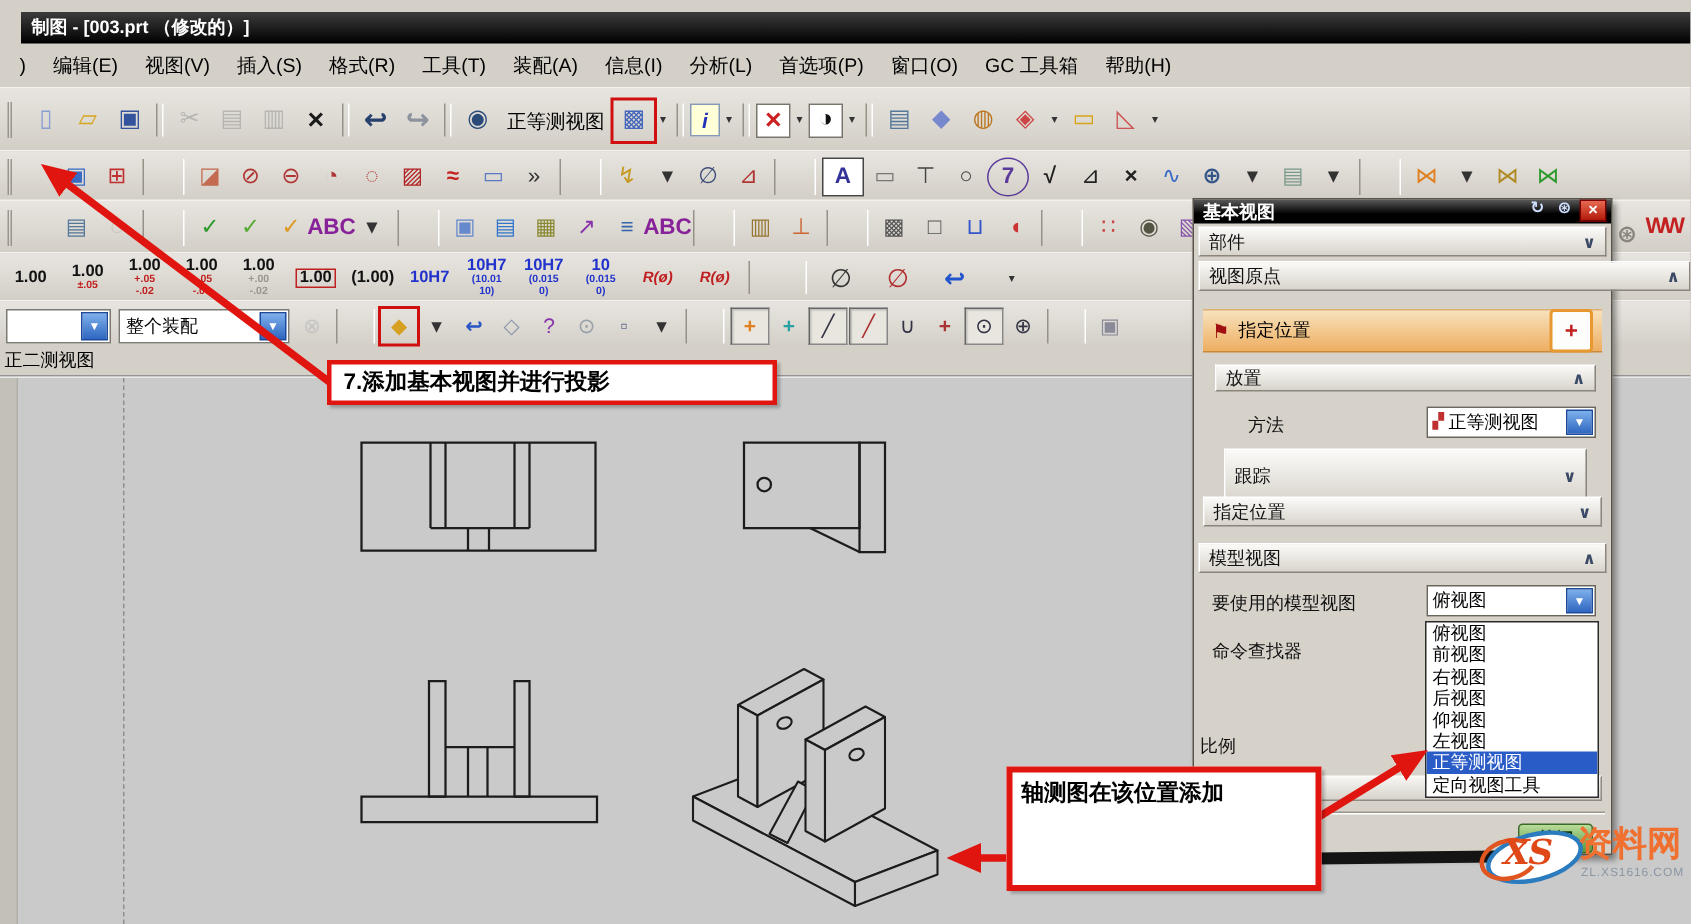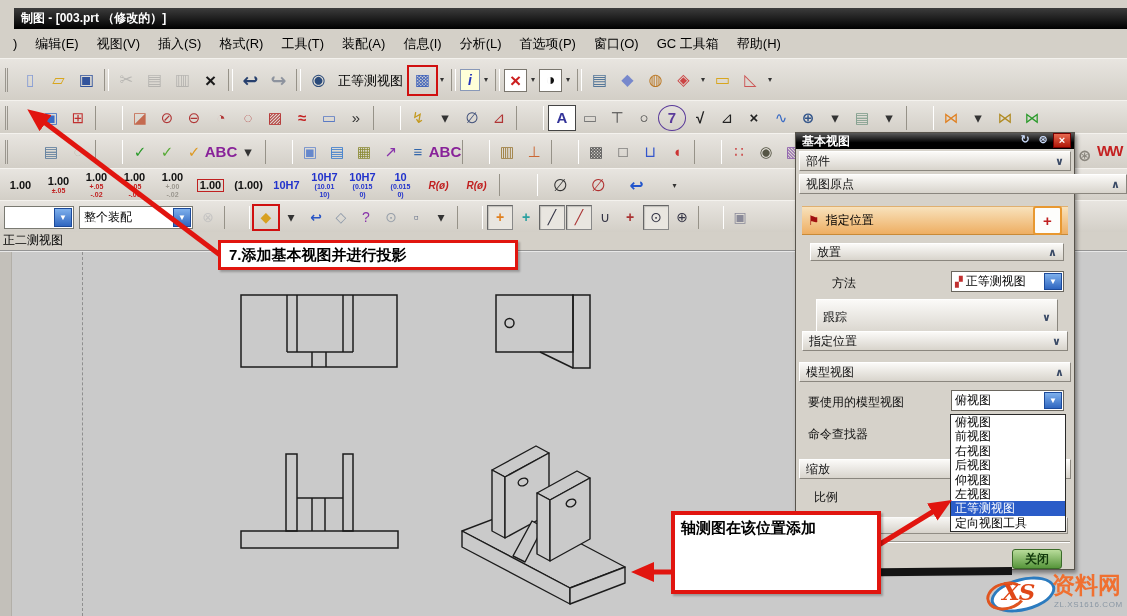--- a/index.html
+++ b/index.html
@@ -119,21 +119,21 @@
              transform:skewY(-0.6deg);z-index:31}
 
   
   #arrows{left:0;top:0;width:1127px;height:616px;z-index:40;pointer-events:none}
   .anno{position:absolute;background:#fff;border:3px solid #e1150f;z-index:41;
         font-size:15px;font-weight:bold;color:#000;box-shadow:2px 2px 2px rgba(0,0,0,.25)}
   #anno1{left:218px;top:240px;width:286px;height:24px;line-height:24px;padding-left:8px}
   #anno2{left:671px;top:511px;width:196px;height:71px;border-width:4px;padding:4px 0 0 6px}
 
   
-  #watermark{left:988px;top:566px;width:139px;height:50px;z-index:45}
+  #watermark{left:988px;top:543px;width:139px;height:50px;z-index:45}
   #wm-oval{position:absolute;left:2px;top:12px;width:60px;height:27px;background:#fff;
            border:3px solid #2b7bbf;border-radius:50%;transform:rotate(-14deg)}
   #wm-oval2{position:absolute;left:-2px;top:16px;width:34px;height:22px;background:transparent;
            border:3px solid #e05520;border-radius:50%;transform:rotate(-14deg);border-right-color:transparent}
   #wm-xs{position:absolute;left:14px;top:12px;font-family:"DejaVu Serif","Liberation Serif",serif;
          font-style:italic;font-weight:bold;font-size:23px;color:#e04818;letter-spacing:-1px}
   #wm-name{position:absolute;left:64px;top:4px;font-size:23px;font-weight:bold;color:#f07030}
   #wm-url{position:absolute;left:66px;top:34px;font-size:8px;color:#8a97a4;letter-spacing:.6px}
 
   .frag{position:absolute;z-index:5;font-weight:bold}
@@ -502,26 +502,22 @@
   </div>
 
   <span class="dlbl" style="left:12px;top:261px">要使用的模型视图</span>
   <div class="dcombo" style="left:155px;top:257px;width:113px">
     <span>俯视图</span>
     <span class="ddbtn">▼</span>
   </div>
 
   <span class="dlbl" style="left:12px;top:293px">命令查找器</span>
 
-  <div class="secbar" style="left:3px;top:326px;width:272px">
-    <span>缩放</span>
-    <span class="chev">∧</span>
-  </div>
-
-  <span class="dlbl" style="left:18px;top:356px">比例</span>
+
+  <span class="dlbl" style="left:4px;top:356px">比例</span>
 
   <div class="secbar ghost" style="left:6px;top:384px;width:266px;height:17px">
     <span></span>
     <span class="chev">∨</span>
   </div>
   <div style="position:absolute;left:4px;top:408px;width:270px;border-top:1px solid #9a968e;border-bottom:1px solid #fff"></div>
 
   <div id="closebtn">
     <span>关闭</span>
   </div>

